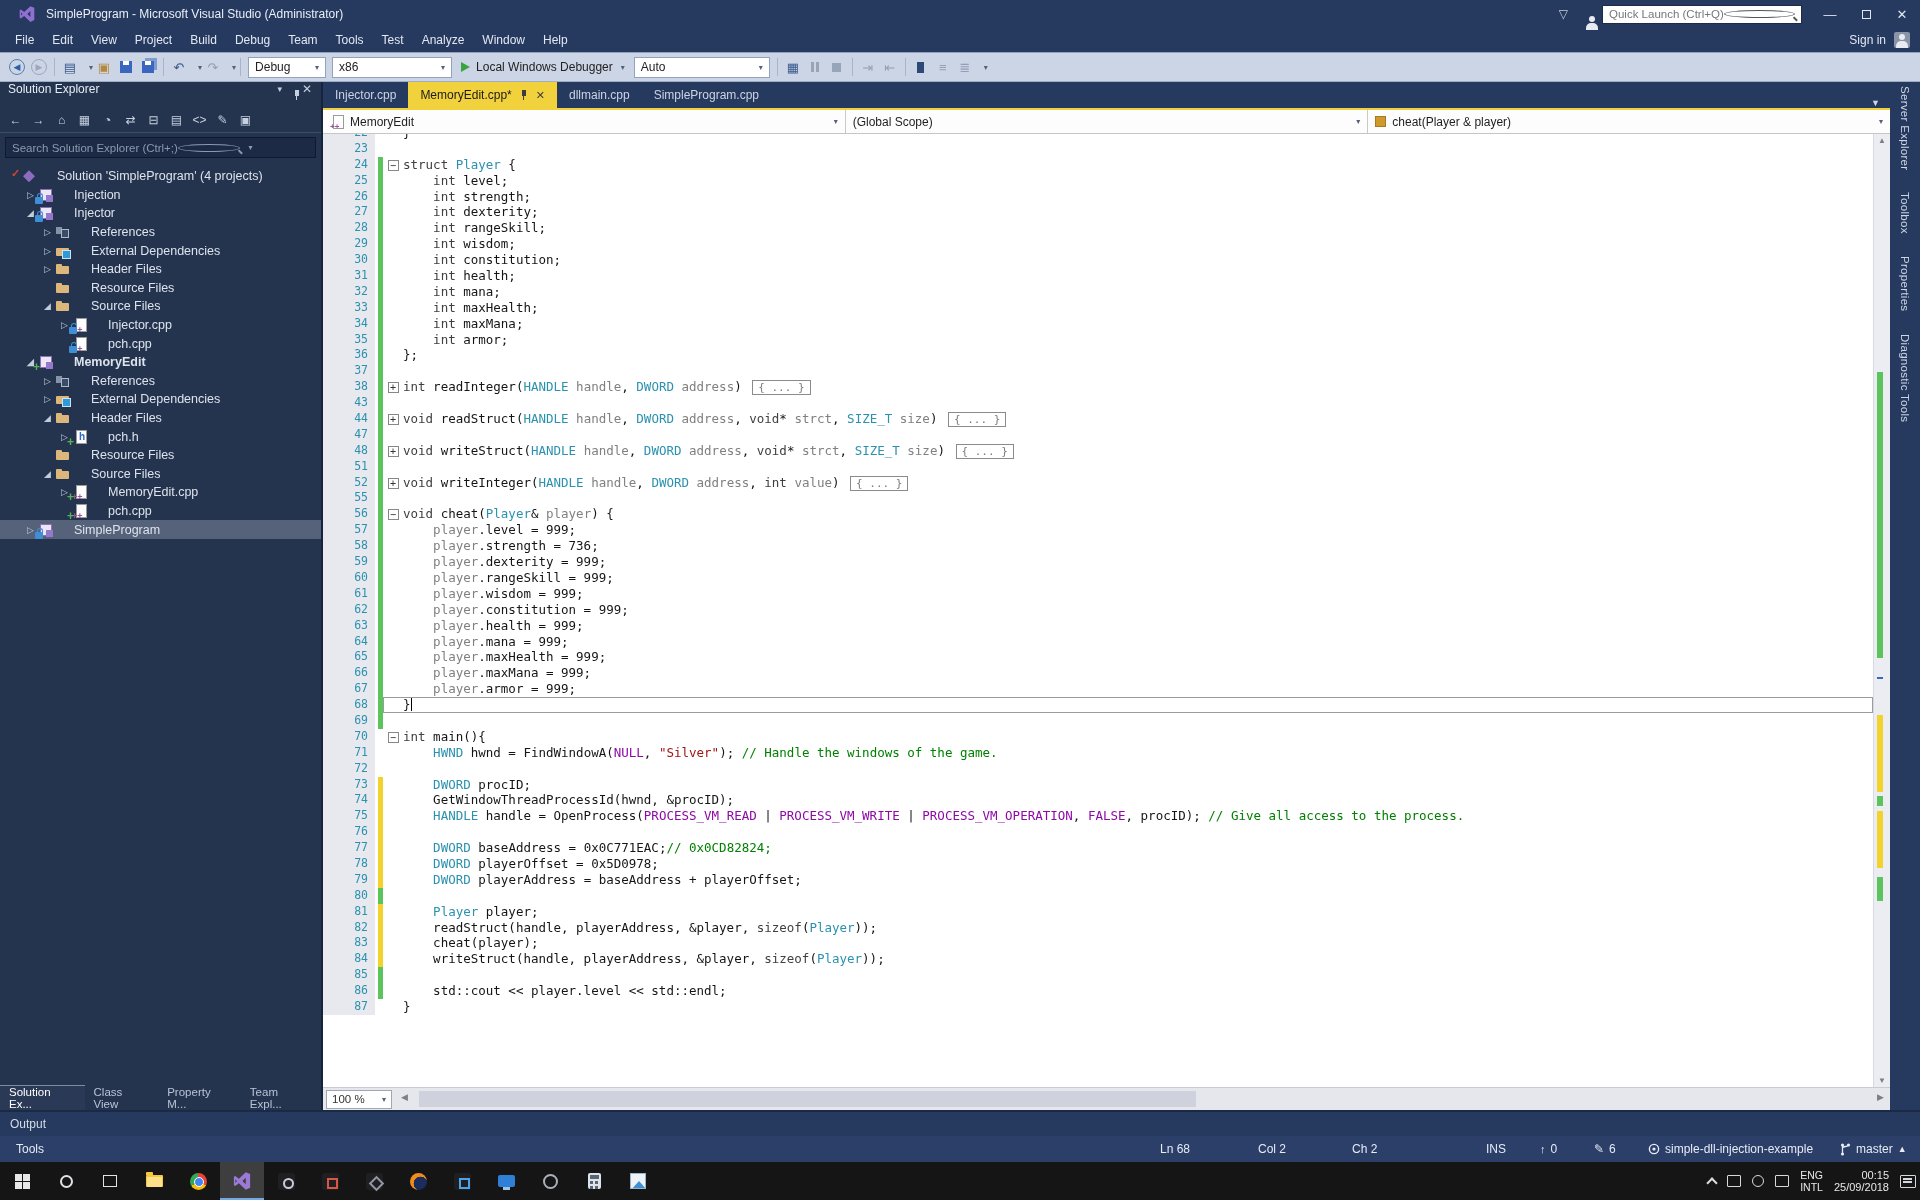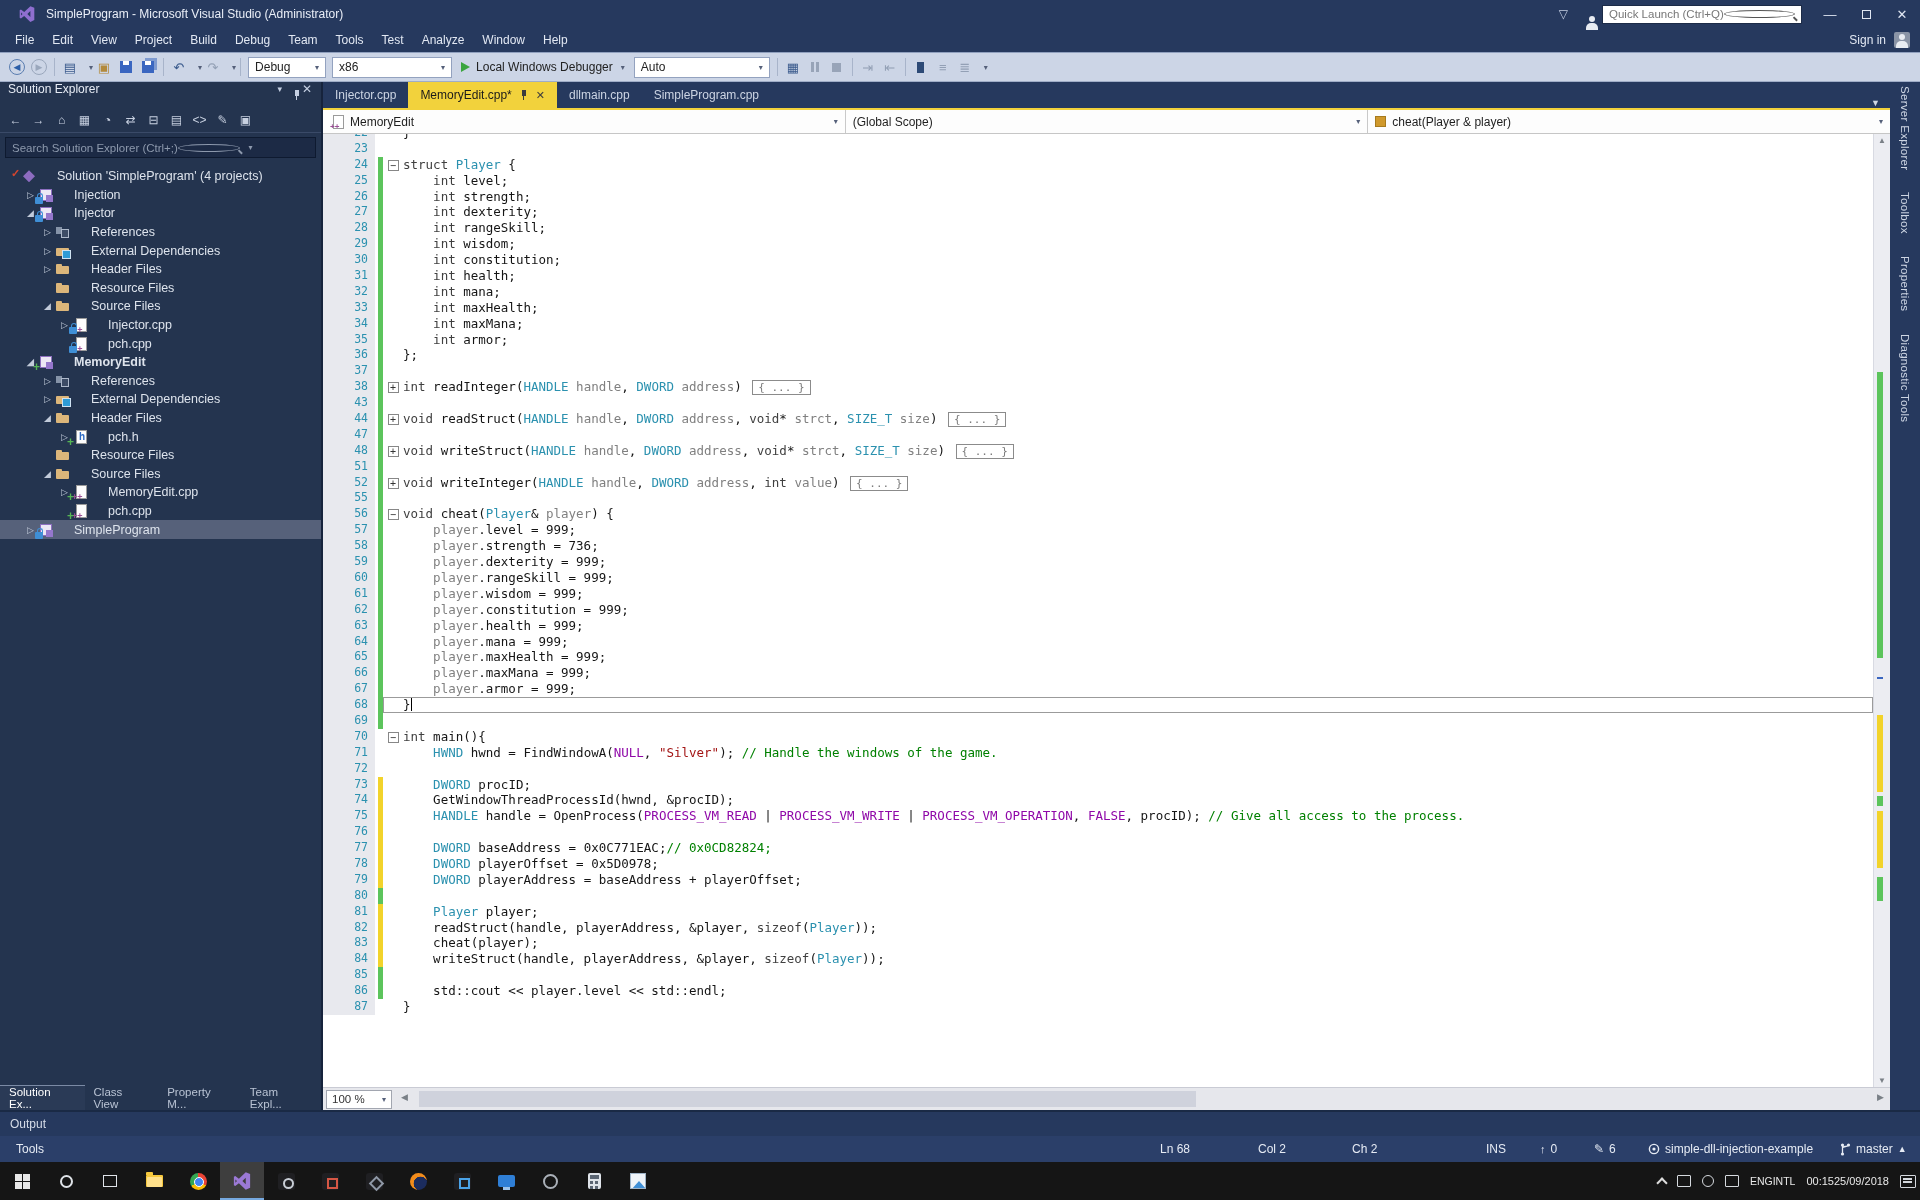--- a/index.html
+++ b/index.html
@@ -169,21 +169,21 @@
   .ti-gray-circle-app{width:15px;height:15px;border-radius:50%;border:2.5px solid #aab0b8}
   .ti-calculator{width:13px;height:16px;background:#dfe4ea;border-radius:2px;position:relative}
   .ti-calculator::before{content:"";position:absolute;left:2px;top:2px;right:2px;height:4px;background:#5a6573}
   .ti-calculator::after{content:"";position:absolute;left:2px;top:8px;width:3px;height:3px;background:#5a6573;box-shadow:5px 0 #5a6573,0 5px #5a6573,5px 5px #5a6573}
   .ti-photos{width:16px;height:16px;background:#eef3f8;border:1px solid #9fb4c8;position:relative;overflow:hidden}
   .ti-photos::after{content:"";position:absolute;left:0;bottom:-2px;width:0;height:0;border-left:8px solid transparent;border-right:8px solid transparent;border-bottom:9px solid #3f8fd6}
   .tray{margin-left:auto;display:flex;align-items:center;gap:11px;padding-right:4px;color:#e8e8e8}
   .chvup{width:8px;height:8px;border-left:2px solid #ddd;border-top:2px solid #ddd;transform:rotate(45deg);margin-top:3px}
   .trico{width:14px;height:12px;border:1.5px solid #d5d9de;border-radius:1px}
   .trico.dot{border-radius:50%;width:12px;height:12px}
-  .langblk,.clockblk{display:flex;flex-direction:row;align-items:center;font-size:10.5px;line-height:12px}
+  .langblk,.clockblk{display:flex;flex-direction:column;align-items:center;font-size:10.5px;line-height:12px}
   .clockblk{align-items:flex-end;font-size:11px}
   .notif{width:16px;height:13px;border:1.5px solid #d5d9de;border-radius:1px;position:relative}
   .notif::after{content:"";position:absolute;left:2px;top:2.5px;width:9px;height:1.5px;background:#d5d9de;box-shadow:0 3px #d5d9de}
 </style>
 </head>
 <body>
 
 <div id="app">
 
   <div class="titlebar">

